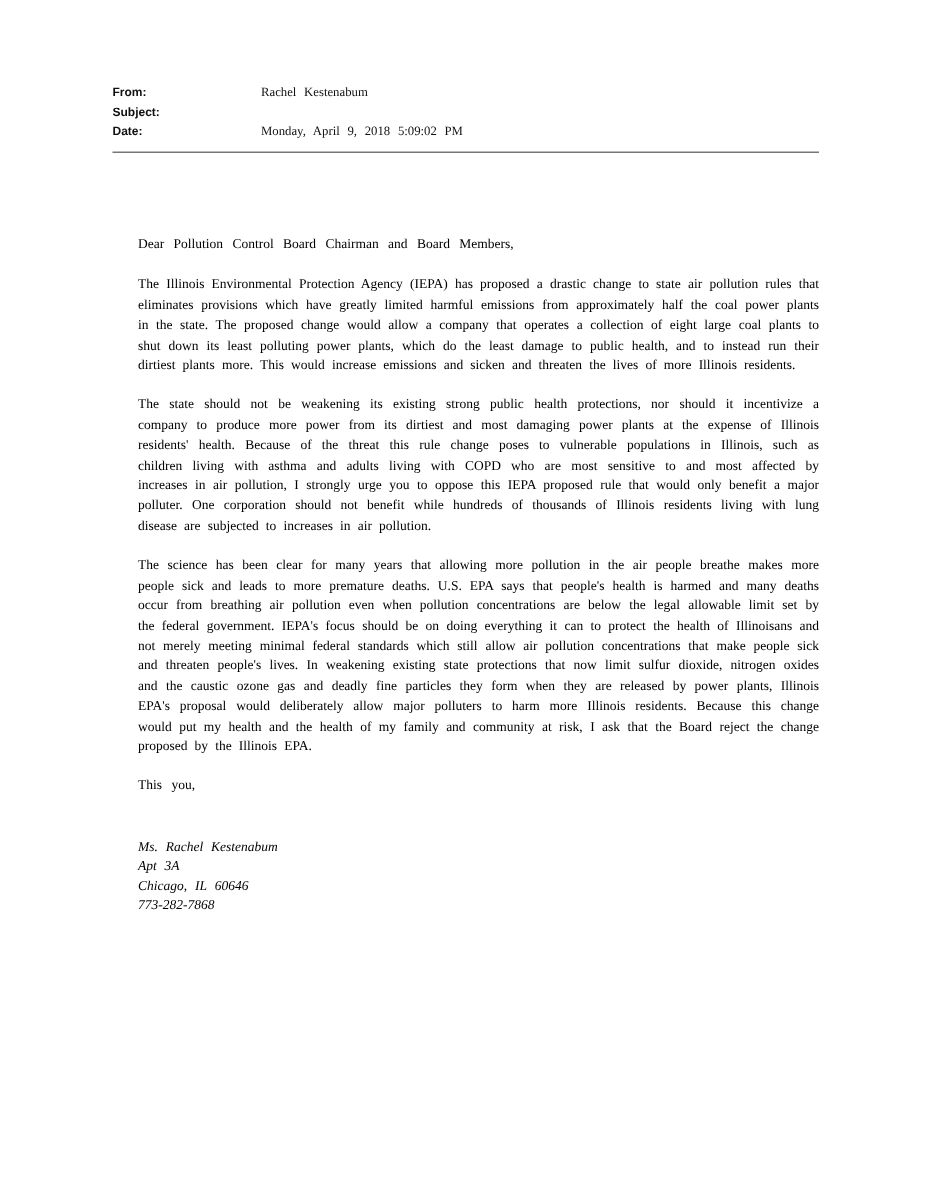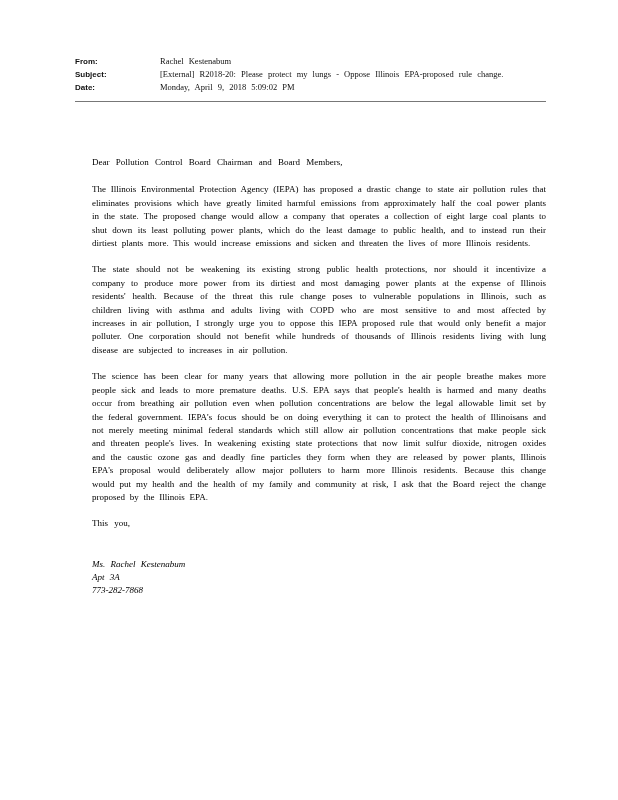--- a/index.html
+++ b/index.html
@@ -22,20 +22,21 @@
     top: 55px;
     width: 471px;
   }
   
   .email-header {
     width: 100%;
   }
   .hdr-row {
     display: flex;
     line-height: 13px;
+    gap: 14px;
   }
   .hdr-label {
     width: 85px;
     flex: 0 0 85px;
     font-family: "Liberation Sans", sans-serif;
     font-weight: bold;
     font-size: 8px;
     color: #111111;
   }
   .hdr-value {
@@ -90,39 +91,39 @@
 <div class="page">
   <div class="content">
 
     <div class="email-header">
       <div class="hdr-row">
         <span class="hdr-label">From:</span>
         <span class="hdr-value">Rachel Kestenabum</span>
       </div>
       <div class="hdr-row">
         <span class="hdr-label">Subject:</span>
-        <span class="hdr-value">[External] R2018-20: Please protect my lungs - Oppose Illinois EPA-proposed rule change.</span>
       </div>
       <div class="hdr-row">
         <span class="hdr-label">Date:</span>
         <span class="hdr-value">Monday, April 9, 2018 5:09:02 PM</span>
       </div>
       <hr class="hdr-rule">
     </div>
 
     <div class="email-body">
       <div class="greeting">Dear Pollution Control Board Chairman and Board Members,</div>
 
       <p class="body-para">The Illinois Environmental Protection Agency (IEPA) has proposed a drastic change to state air pollution rules that eliminates provisions which have greatly limited harmful emissions from approximately half the coal power plants in the state. The proposed change would allow a company that operates a collection of eight large coal plants to shut down its least polluting power plants, which do the least damage to public health, and to instead run their dirtiest plants more. This would increase emissions and sicken and threaten the lives of more Illinois residents.</p>
       <p class="body-para">The state should not be weakening its existing strong public health protections, nor should it incentivize a company to produce more power from its dirtiest and most damaging power plants at the expense of Illinois residents' health. Because of the threat this rule change poses to vulnerable populations in Illinois, such as children living with asthma and adults living with COPD who are most sensitive to and most affected by increases in air pollution, I strongly urge you to oppose this IEPA proposed rule that would only benefit a major polluter. One corporation should not benefit while hundreds of thousands of Illinois residents living with lung disease are subjected to increases in air pollution.</p>
       <p class="body-para">The science has been clear for many years that allowing more pollution in the air people breathe makes more people sick and leads to more premature deaths. U.S. EPA says that people's health is harmed and many deaths occur from breathing air pollution even when pollution concentrations are below the legal allowable limit set by the federal government. IEPA's focus should be on doing everything it can to protect the health of Illinoisans and not merely meeting minimal federal standards which still allow air pollution concentrations that make people sick and threaten people's lives. In weakening existing state protections that now limit sulfur dioxide, nitrogen oxides and the caustic ozone gas and deadly fine particles they form when they are released by power plants, Illinois EPA's proposal would deliberately allow major polluters to harm more Illinois residents. Because this change would put my health and the health of my family and community at risk, I ask that the Board reject the change proposed by the Illinois EPA.</p>
 
       <div class="closing">This you,</div>
 
       <div class="signature">
         <div class="sig-line">Ms. Rachel Kestenabum</div>
         <div class="sig-line">Apt 3A</div>
+        <div class="sig-line">Chicago, IL 60646</div>
         <div class="sig-line">773-282-7868</div>
       </div>
     </div>
 
   </div>
 </div>
 
 </body></html>

